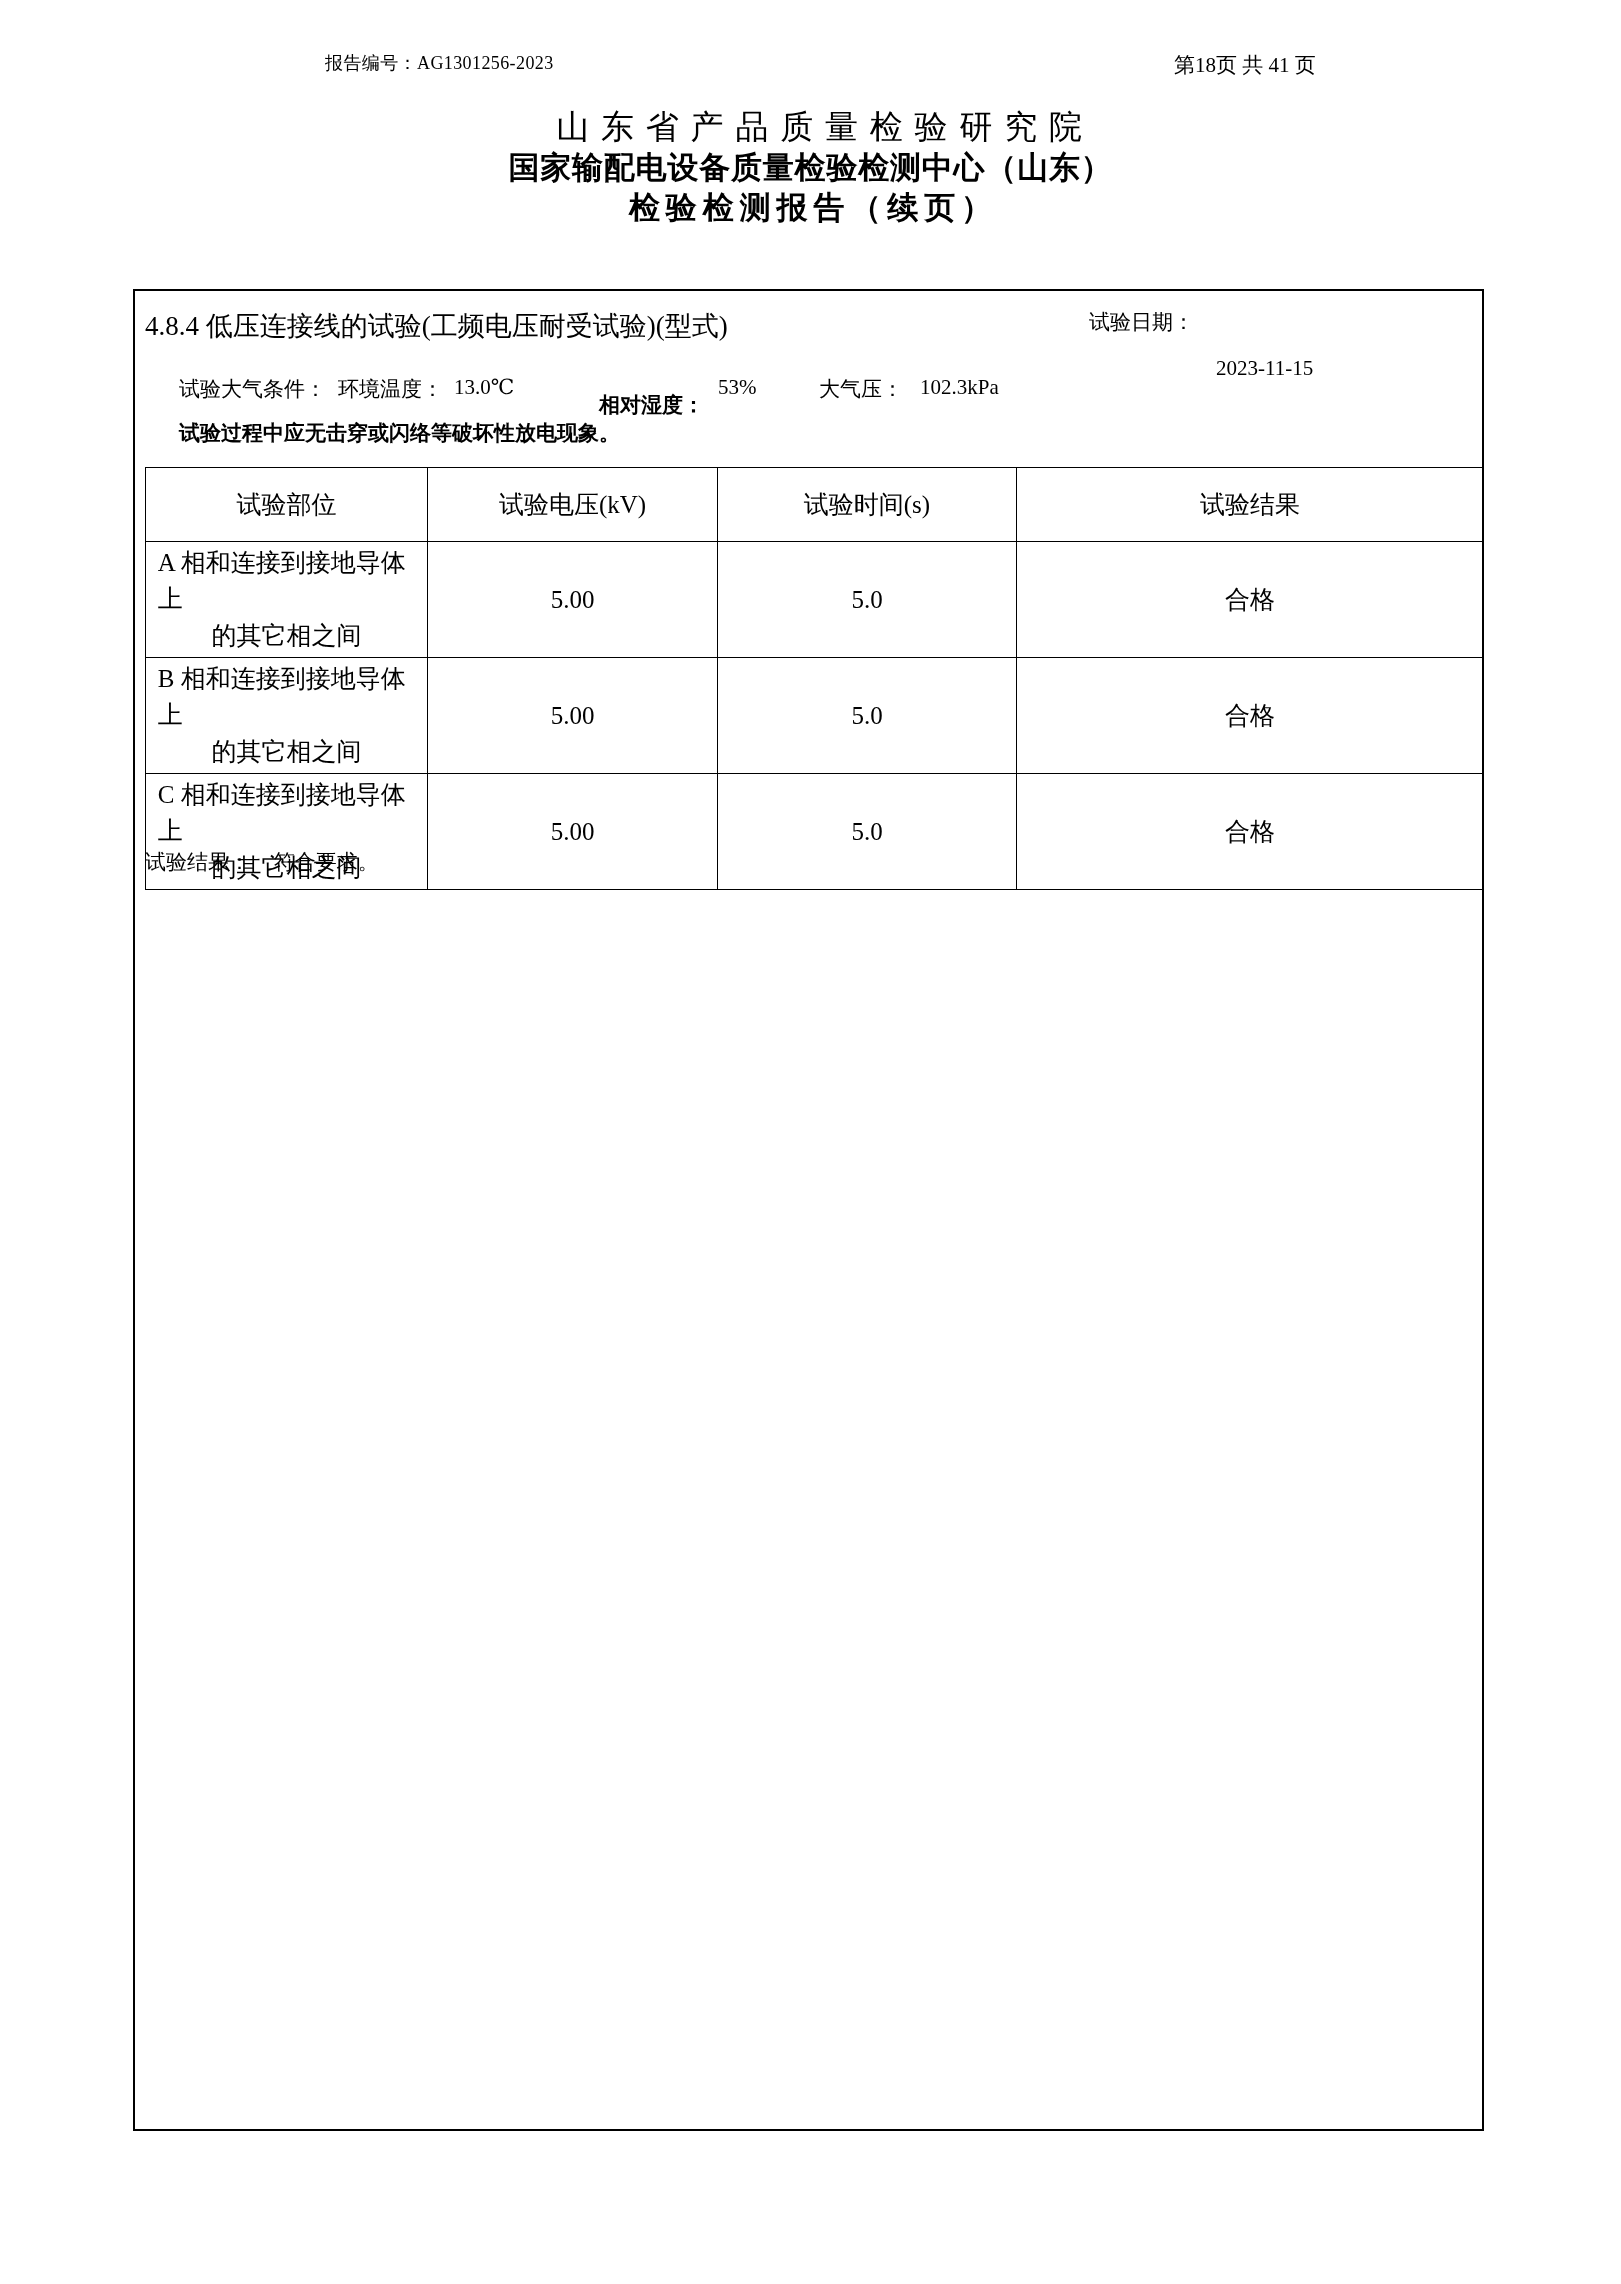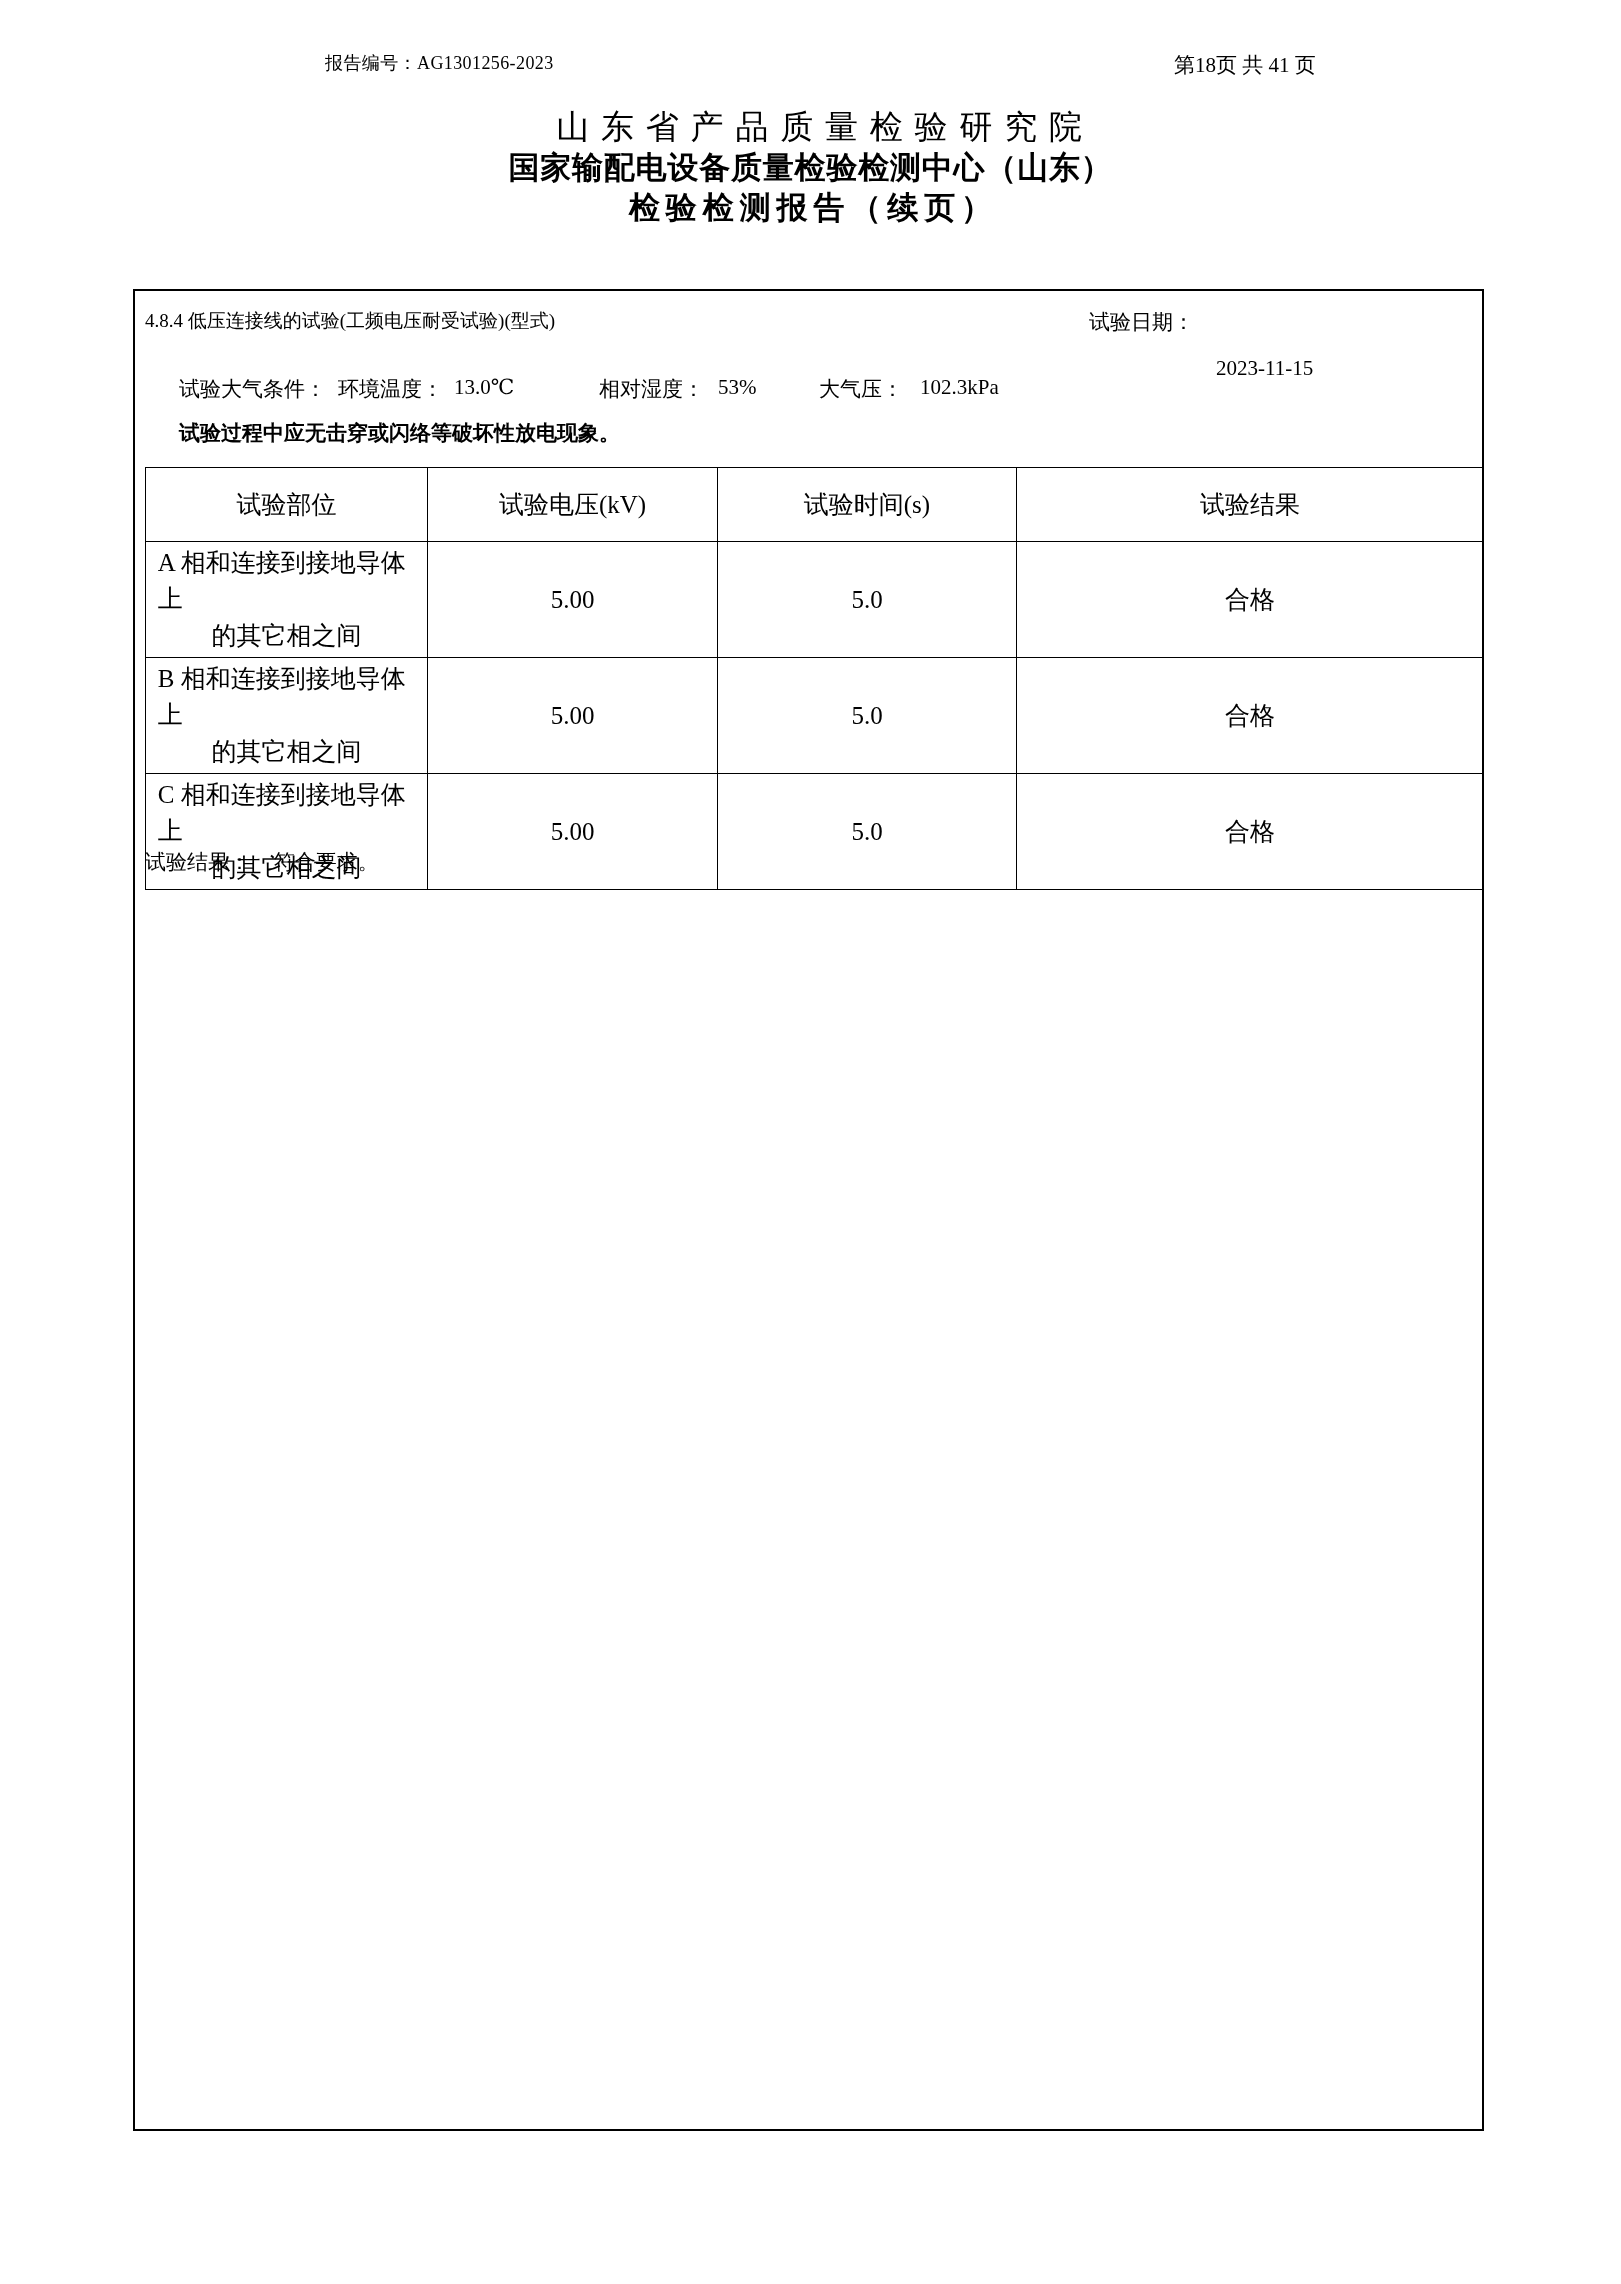--- a/index.html
+++ b/index.html
@@ -88,21 +88,21 @@
   .sec-row {
     position: absolute;
     left: 0; top: 0;
     width: 100%;
     height: 52px;
   }
   .sec-title {
     position: absolute;
     left: 10px;
     top: 17px;
-    font-size: 19px;
+    font-size: 27px;
     white-space: nowrap;
   }
   .sec-date-label {
     position: absolute;
     left: 954px;
     top: 17px;
     font-size: 21px;
     white-space: nowrap;
   }
   .sec-date-val {
@@ -118,21 +118,21 @@
     position: absolute;
     left: 0;
     top: 84px;
     width: 100%;
     height: 37px;
     font-size: 21px;
   }
   .cond-label { position: absolute; left: 44px; top: 0; white-space: nowrap; }
   .cond-temp-l { position: absolute; left: 203px; top: 0; white-space: nowrap; }
   .cond-temp-v { position: absolute; left: 319px; top: 0; white-space: nowrap; }
-  .cond-hum-l  { position: absolute; left: 464px; top: 0; white-space: nowrap; }
+  .cond-hum-l  { position: absolute; left: 464px; top: 16px; white-space: nowrap; font-weight: bold; }
   .cond-hum-v  { position: absolute; left: 583px; top: 0; white-space: nowrap; }
   .cond-pre-l  { position: absolute; left: 684px; top: 0; white-space: nowrap; }
   .cond-pre-v  { position: absolute; left: 785px; top: 0; white-space: nowrap; }
 
   .note-row {
     position: absolute;
     left: 44px;
     top: 128px;
     font-size: 21px;
     white-space: nowrap;

